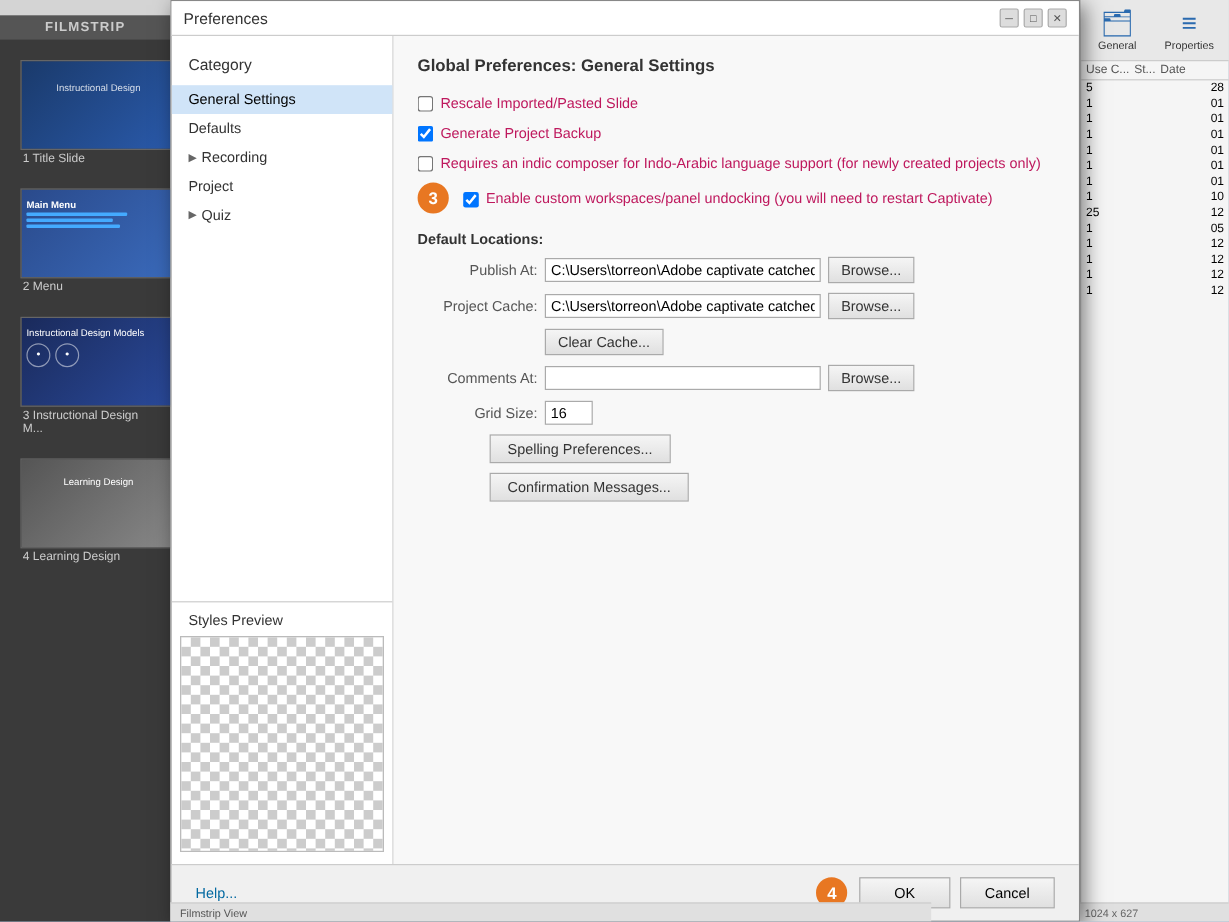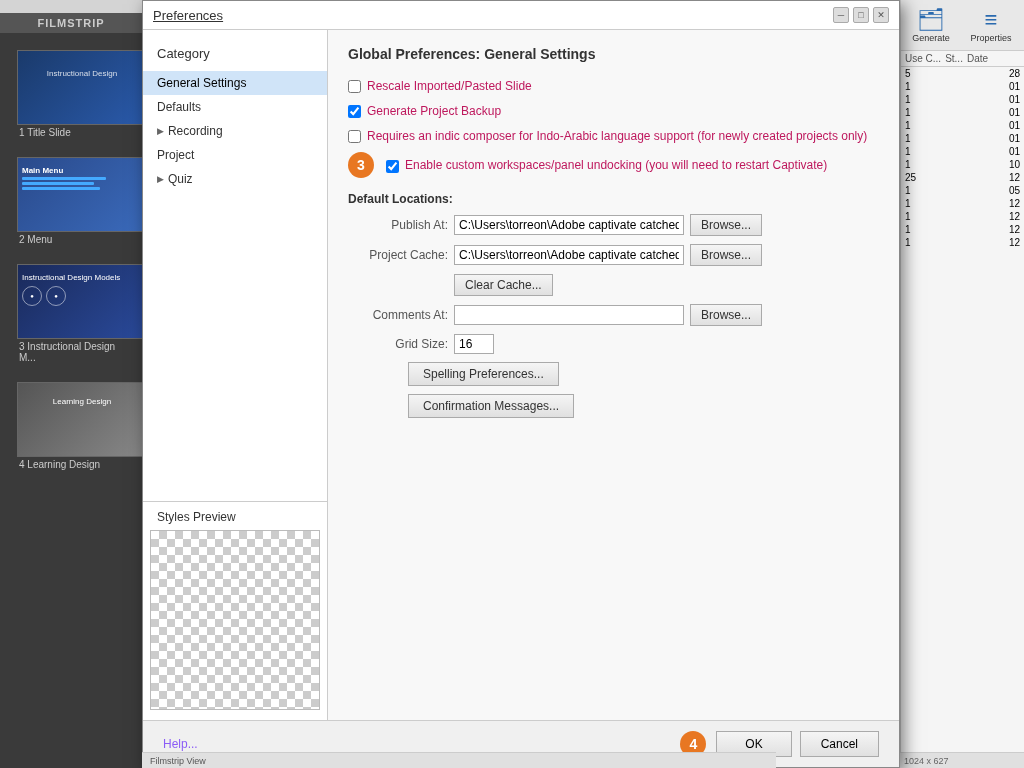--- a/index.html
+++ b/index.html
@@ -101,21 +101,20 @@
       background: #fff;
       border-bottom: 1px solid #ccc;
       padding: 6px 10px;
       display: flex;
       align-items: center;
       justify-content: space-between;
     }
     .dialog-title {
       font-size: 13px;
       color: #333;
-      text-decoration: underline;
     }
     .dialog-controls {
       display: flex;
       gap: 4px;
     }
     .dialog-btn-ctrl {
       width: 16px; height: 16px;
       background: #ddd;
       border: 1px solid #aaa;
       border-radius: 2px;
@@ -283,21 +282,21 @@
     
     .dialog-footer {
       background: #f0f0f0;
       border-top: 1px solid #ccc;
       padding: 10px 20px;
       display: flex;
       justify-content: space-between;
       align-items: center;
     }
     .help-link {
-      color: #8b5cf6;
+      color: #0369a1;
       text-decoration: none;
       font-size: 12px;
       cursor: pointer;
     }
     .footer-buttons {
       display: flex;
       gap: 8px;
     }
     .btn-ok {
       background: linear-gradient(to bottom, #f5f5f5, #e0e0e0);
@@ -363,21 +362,21 @@
       <div style="color:#fff; font-size:8px; padding:4px; margin-top:10px; text-align:center;">Learning Design</div>
     </div>
     <div class="filmstrip-label">4 Learning Design</div>
   </div>
 </div>
 
 <div class="right-panel">
   <div style="display:flex; border-bottom:1px solid #ccc; background:#e8e8e8;">
     <div class="right-panel-icon">
       <span class="icon-sym">🗂</span>
-      <span>Generate</span>
+      <span>General</span>
     </div>
     <div class="right-panel-icon">
       <span class="icon-sym">≡</span>
       <span>Properties</span>
     </div>
   </div>
   <div style="font-size:10px; color:#555; padding:2px 4px; border-bottom:1px solid #ccc; display:flex; gap:4px;">
     <span>Use C...</span>
     <span>St...</span>
     <span>Date</span>

